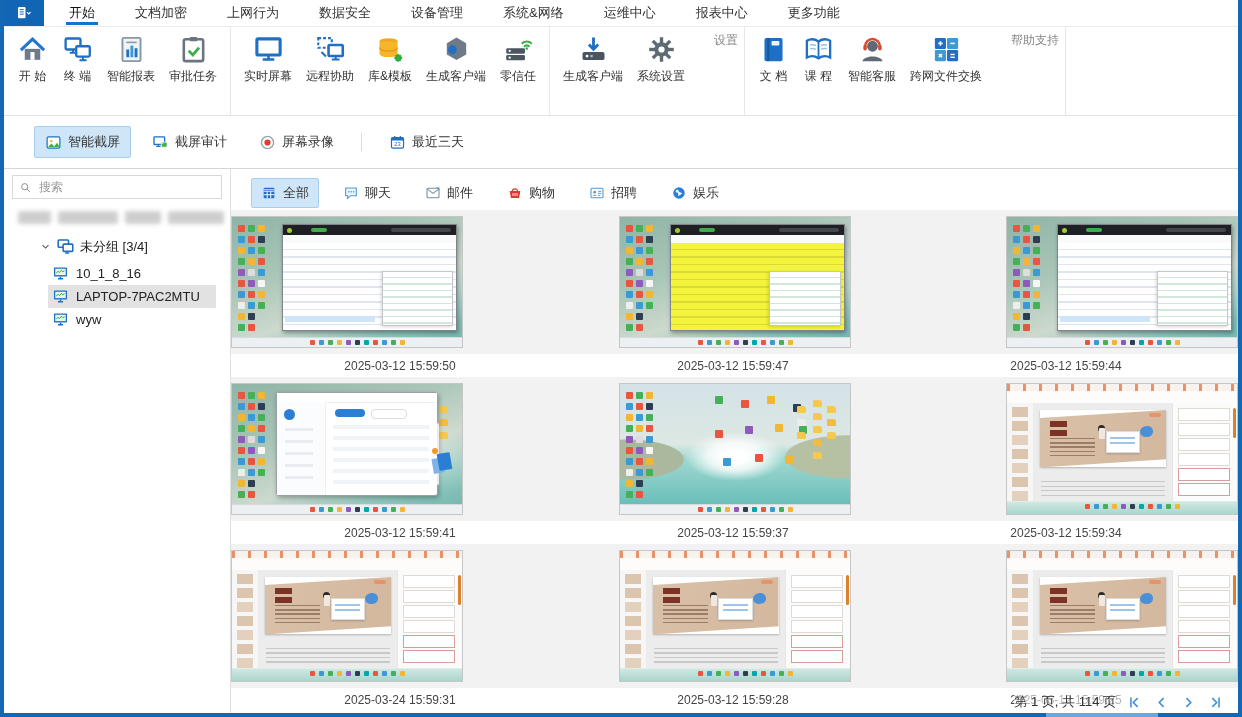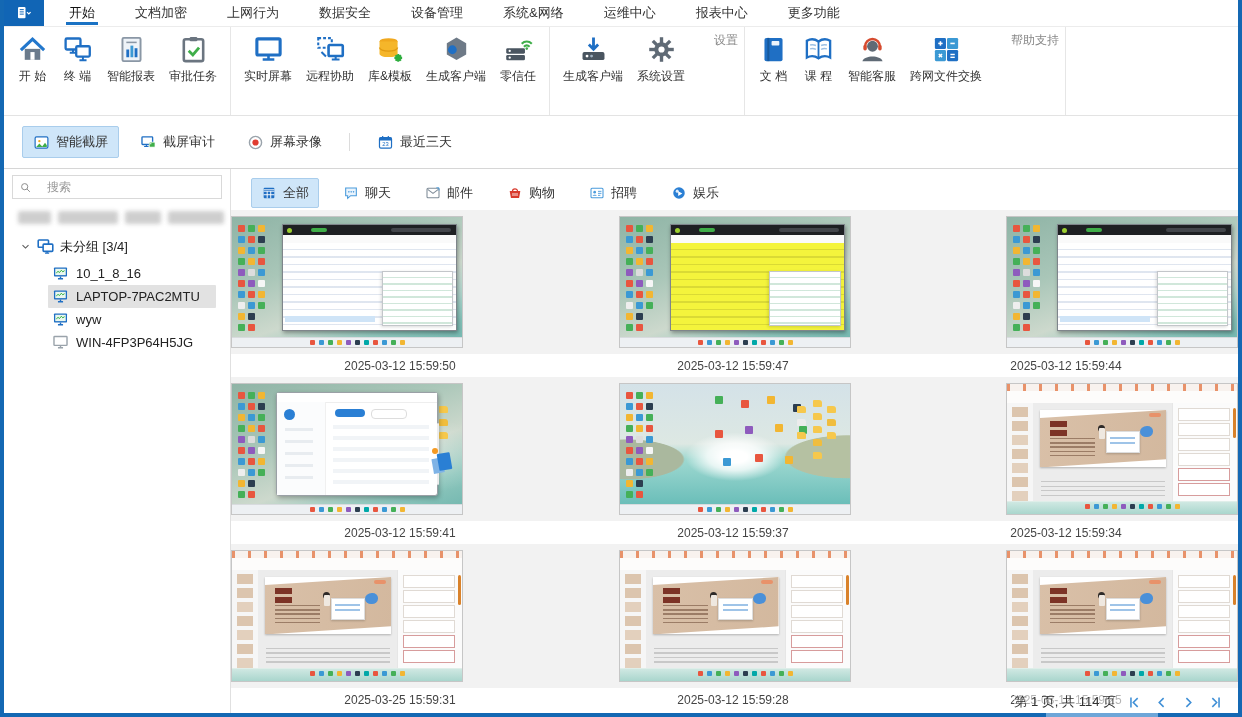--- a/index.html
+++ b/index.html
@@ -24,39 +24,39 @@
   .ribbon{position:absolute;left:4px;right:4px;top:26px;height:89px;background:#fff;display:flex;border-bottom:1px solid #e3e3e3;z-index:4;}
   .rgroup{display:flex;flex-direction:row;border-right:1px solid #e6e6e6;padding:4px 6px 0 6px;gap:22px;}
   .ritems{display:flex;flex:1;align-items:flex-start;}
   .ritem{display:flex;flex-direction:column;align-items:center;justify-content:flex-start;gap:3px;padding:4px 7px 0 7px;background:none;border:none;cursor:pointer;}
   .ritem svg{width:31px;height:31px;}
   .rlabel{font-size:12px;color:#333;white-space:nowrap;}
   .rgrouplabel{text-align:center;font-size:12px;color:#888;padding:2px 0 4px 0;}
 
   
   .subbar{position:absolute;left:4px;right:4px;top:116px;height:52px;background:#fff;border-bottom:1px solid #d6d6d6;display:flex;align-items:center;z-index:3;}
-  .subbar-left{display:flex;align-items:center;gap:10px;padding-left:18px;}
+  .subbar-left{display:flex;align-items:center;gap:10px;padding-left:30px;}
   .tbtn{display:flex;align-items:center;gap:6px;font-size:13px;color:#333;padding:6px 10px;border:1px solid transparent;border-radius:2px;background:none;cursor:pointer;white-space:nowrap;}
   .tbtn.active{background:#cfe6f9;border-color:#a9cdec;}
   .tbtn svg{width:17px;height:17px;}
   .tdiv{width:1px;height:18px;background:#dcdcdc;margin:0 6px;}
   .subbar-right{margin-left:auto;display:flex;align-items:center;gap:20px;padding-right:20px;}
 
   
   .bodyarea{position:absolute;left:4px;right:4px;top:168px;bottom:4px;display:flex;}
   .sidebar{width:226px;border-right:1px solid #e0e0e0;background:#fff;flex:none;position:relative;}
   .searchbox{margin:7px 8px 4px 8px;height:22px;border:1px solid #d9d9d9;display:flex;align-items:center;gap:5px;padding:0 6px;background:#fff;}
   .searchbox svg{width:13px;height:13px;flex:none;}
-  .searchbox input{border:none;outline:none;flex:1;font-size:12px;color:#333;font-family:inherit;background:transparent;min-width:0;margin-left:8px;}
+  .searchbox input{border:none;outline:none;flex:1;font-size:12px;color:#333;font-family:inherit;background:transparent;min-width:0;}
   .searchbox input::placeholder{color:#999;}
   .blur-row{display:flex;gap:7px;margin:12px 6px 6px 14px;height:13px;}
   .blur-row span{background:#c6c6c6;border-radius:2px;filter:blur(2px);opacity:.85;}
   .blur-row span:nth-child(1){width:34px}.blur-row span:nth-child(2){width:62px}
   .blur-row span:nth-child(3){width:38px}.blur-row span:nth-child(4){width:58px}
-  .tree-group{display:flex;align-items:center;gap:5px;padding:7px 0 6px 16px;font-size:13px;color:#222;cursor:pointer;}
+  .tree-group{display:flex;align-items:center;gap:5px;padding:7px 0 6px 36px;font-size:13px;color:#222;cursor:pointer;}
   .tree-group svg.chev{width:11px;height:11px;}
   .tree-group svg.gicon{width:19px;height:19px;}
   .tree-item{display:flex;align-items:center;gap:7px;margin:0 14px 0 44px;padding:3px 4px;font-size:13px;color:#222;cursor:pointer;border-radius:1px;}
   .tree-item.selected{background:#e2e2e2;}
   .tree-item svg{width:17px;height:17px;flex:none;}
 
   .main{flex:1;position:relative;background:#fff;overflow:hidden;}
   .filters{display:flex;align-items:flex-start;gap:14px;padding:10px 0 9px 20px;}
   .fbtn{display:flex;align-items:center;gap:6px;font-size:13px;color:#333;padding:5px 9px;border:1px solid transparent;border-radius:2px;background:none;cursor:pointer;}
   .fbtn.active{background:#cfe6f9;border-color:#a9cdec;}
@@ -484,29 +484,20 @@
             <span>
               <svg viewBox="0 0 24 24" xmlns="http://www.w3.org/2000/svg" style="width: 17px; height: 17px; display: block;">
                 <rect x="2.8" y="3.5" width="18.4" height="12.6" rx="1" fill="#1f6fc4"></rect>
                 <rect x="4.6" y="5.3" width="14.8" height="9" fill="#eaf7ef"></rect>
                 <path d="M6 11.2l2.6-2.2 2 1.6 2.6-3.2 2 2.2 2.6-1.6" stroke="#2fae3f" stroke-width="1.4" fill="none"></path>
                 <path d="M12 16.1v3M8.4 19.4h7.2" stroke="#1f6fc4" stroke-width="2"></path>
               </svg>
             </span>
             <span>wyw</span>
           </div>
-          <div class="tree-item">
-            <span>
-              <svg viewBox="0 0 24 24" xmlns="http://www.w3.org/2000/svg" style="width: 17px; height: 17px; display: block;">
-                <rect x="2.8" y="3.5" width="18.4" height="12.6" rx="1" fill="#fff" stroke="#9aa3ab" stroke-width="2"></rect>
-                <path d="M12 16.1v3M8.4 19.4h7.2" stroke="#9aa3ab" stroke-width="2"></path>
-              </svg>
-            </span>
-            <span>WIN-4FP3P64H5JG</span>
-          </div>
         </div>
     </aside>
 
     <main class="main">
       <div class="filters" id="filters">
           <button class="fbtn active">
             <span>
               <svg viewBox="0 0 24 24" xmlns="http://www.w3.org/2000/svg" style="width: 16px; height: 16px; display: block;">
                 <rect x="4" y="4" width="16" height="16" rx="1.5" fill="#1f6fc4"></rect>
                 <path d="M4 9.3h16M9.3 9.3V20M4 14.6h16M14.6 9.3V20" stroke="#fff" stroke-width="1.4"></path>
@@ -785,21 +776,21 @@
               <span class="ptpl">
                 <span class="ptplcards"></span>
               </span>
               <span class="pscroll"></span>
               <span class="ptask">
                 <span class="taskdots"></span>
               </span>
             </div>
           </div>
           <div class="tsrow">
-            <span>2025-03-25 15:59:31</span>
+            <span>2025-03-24 15:59:31</span>
             <span>2025-03-12 15:59:28</span>
             <span>2025-03-12 15:59:25</span>
           </div>
         </div>
     </main>
   </div>
 
   <div class="pager">
     <span class="plabel">第 1 页, 共 114 页</span>
     <button id="pg-first">

